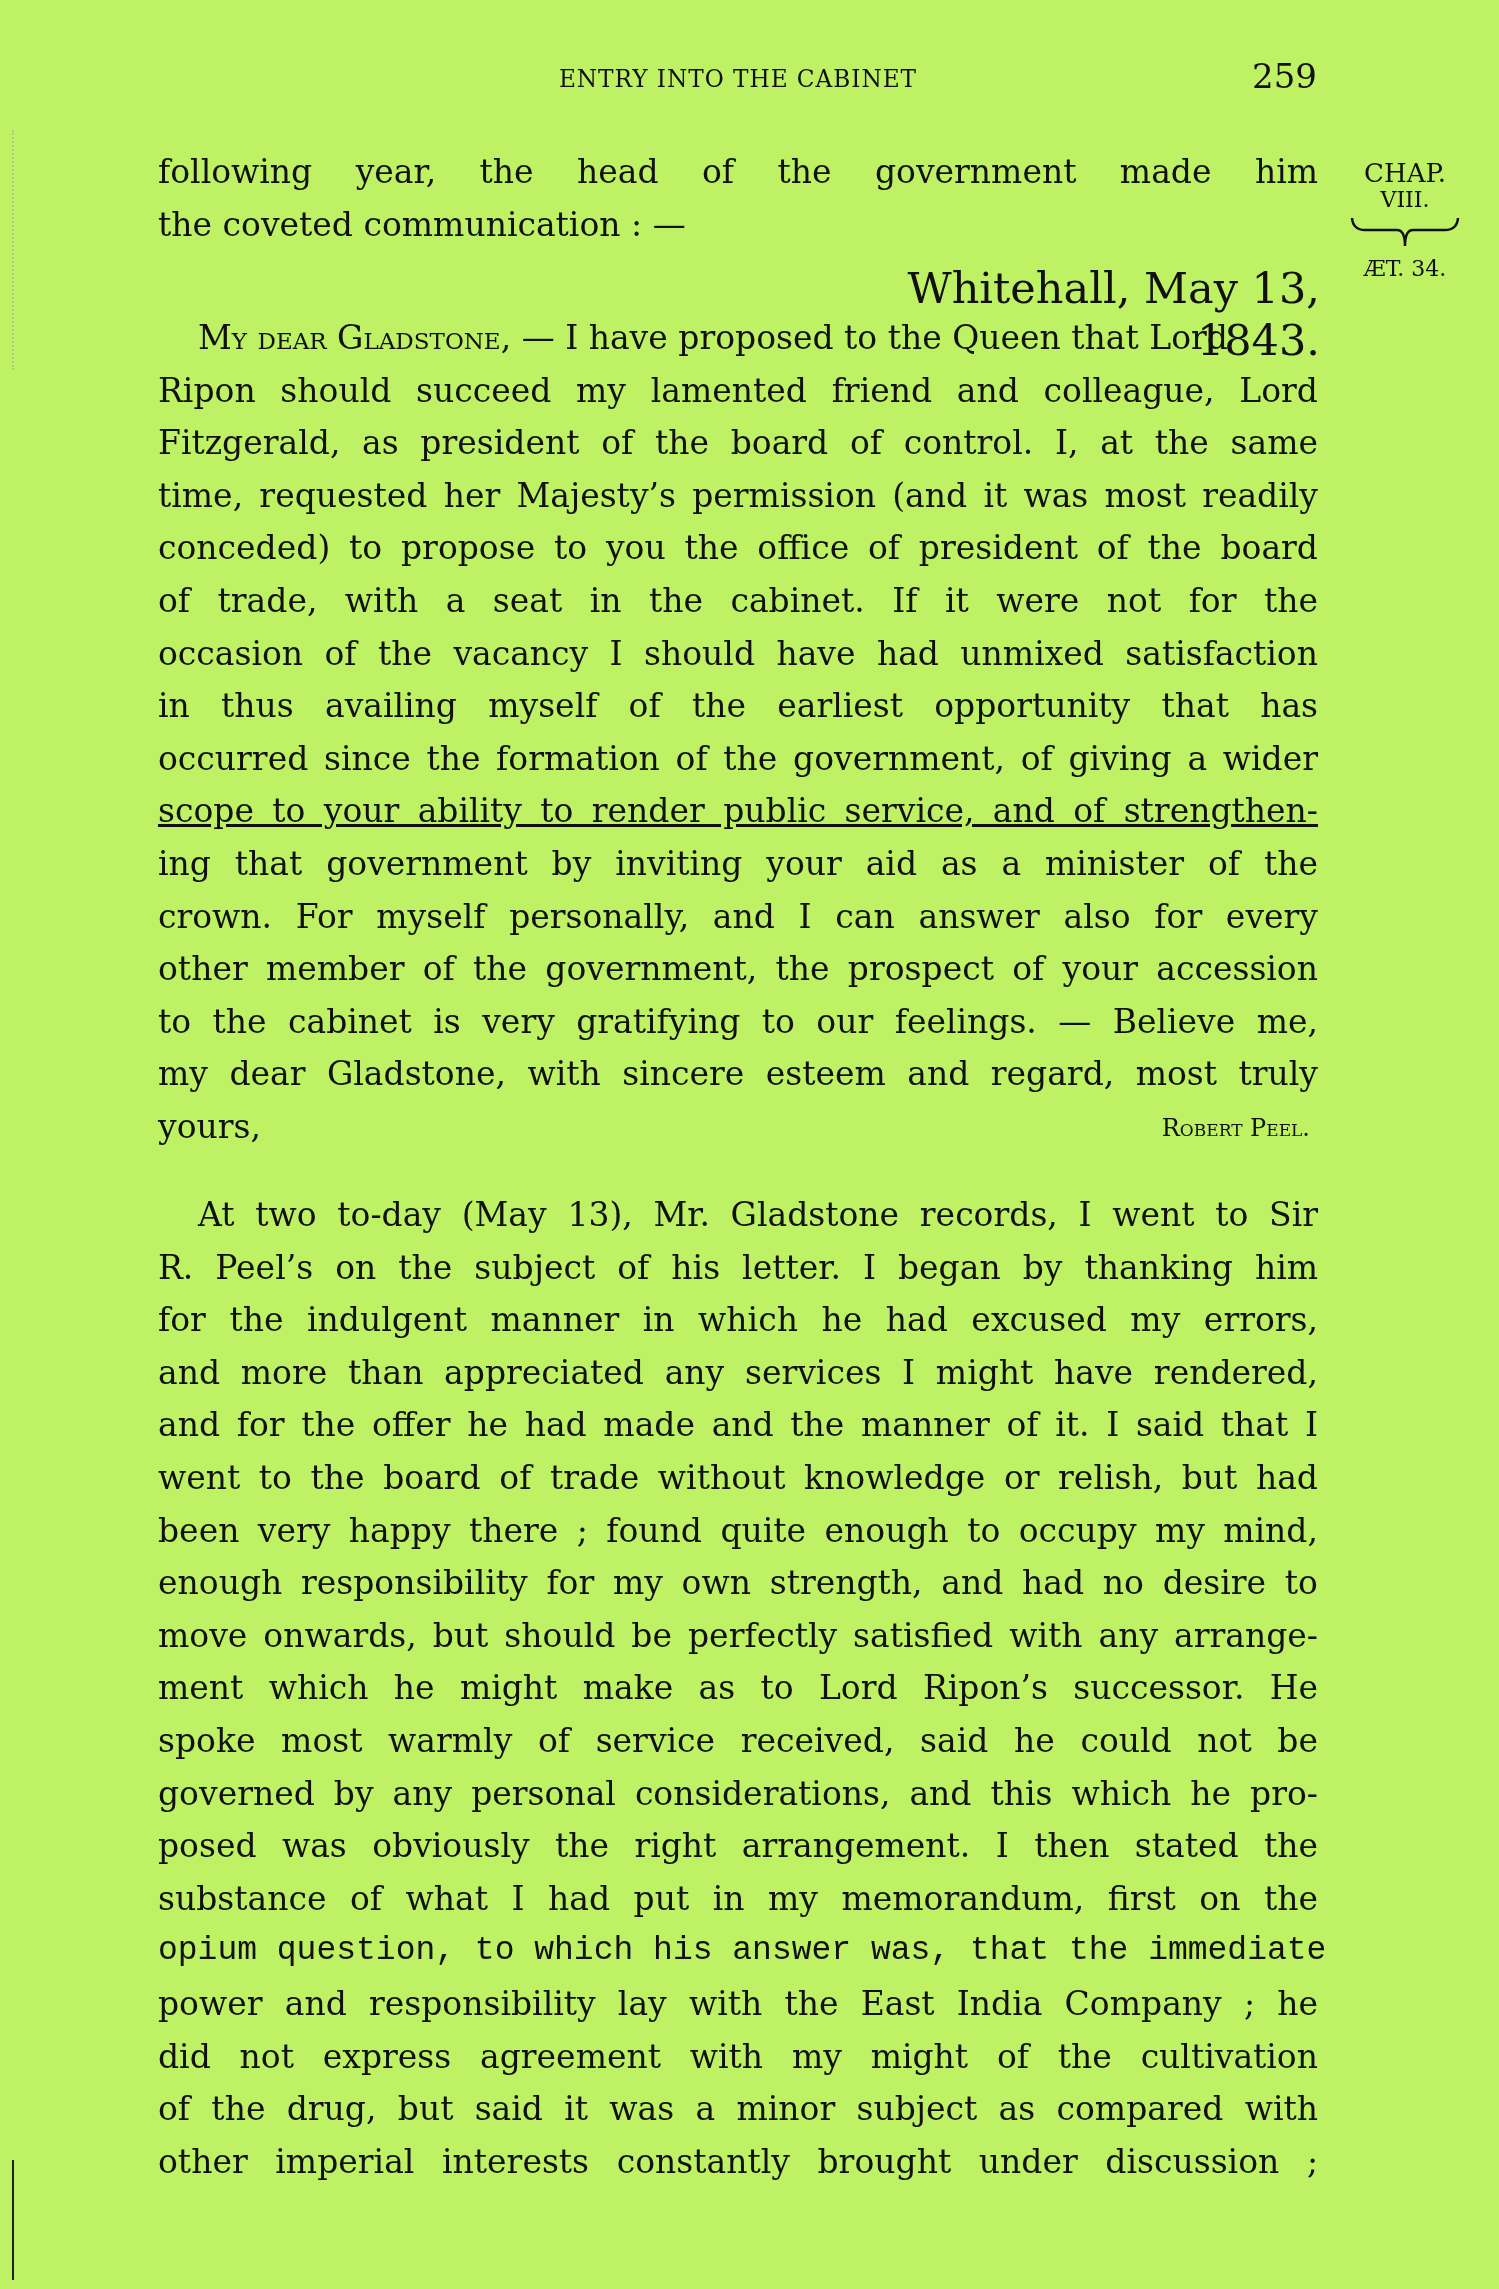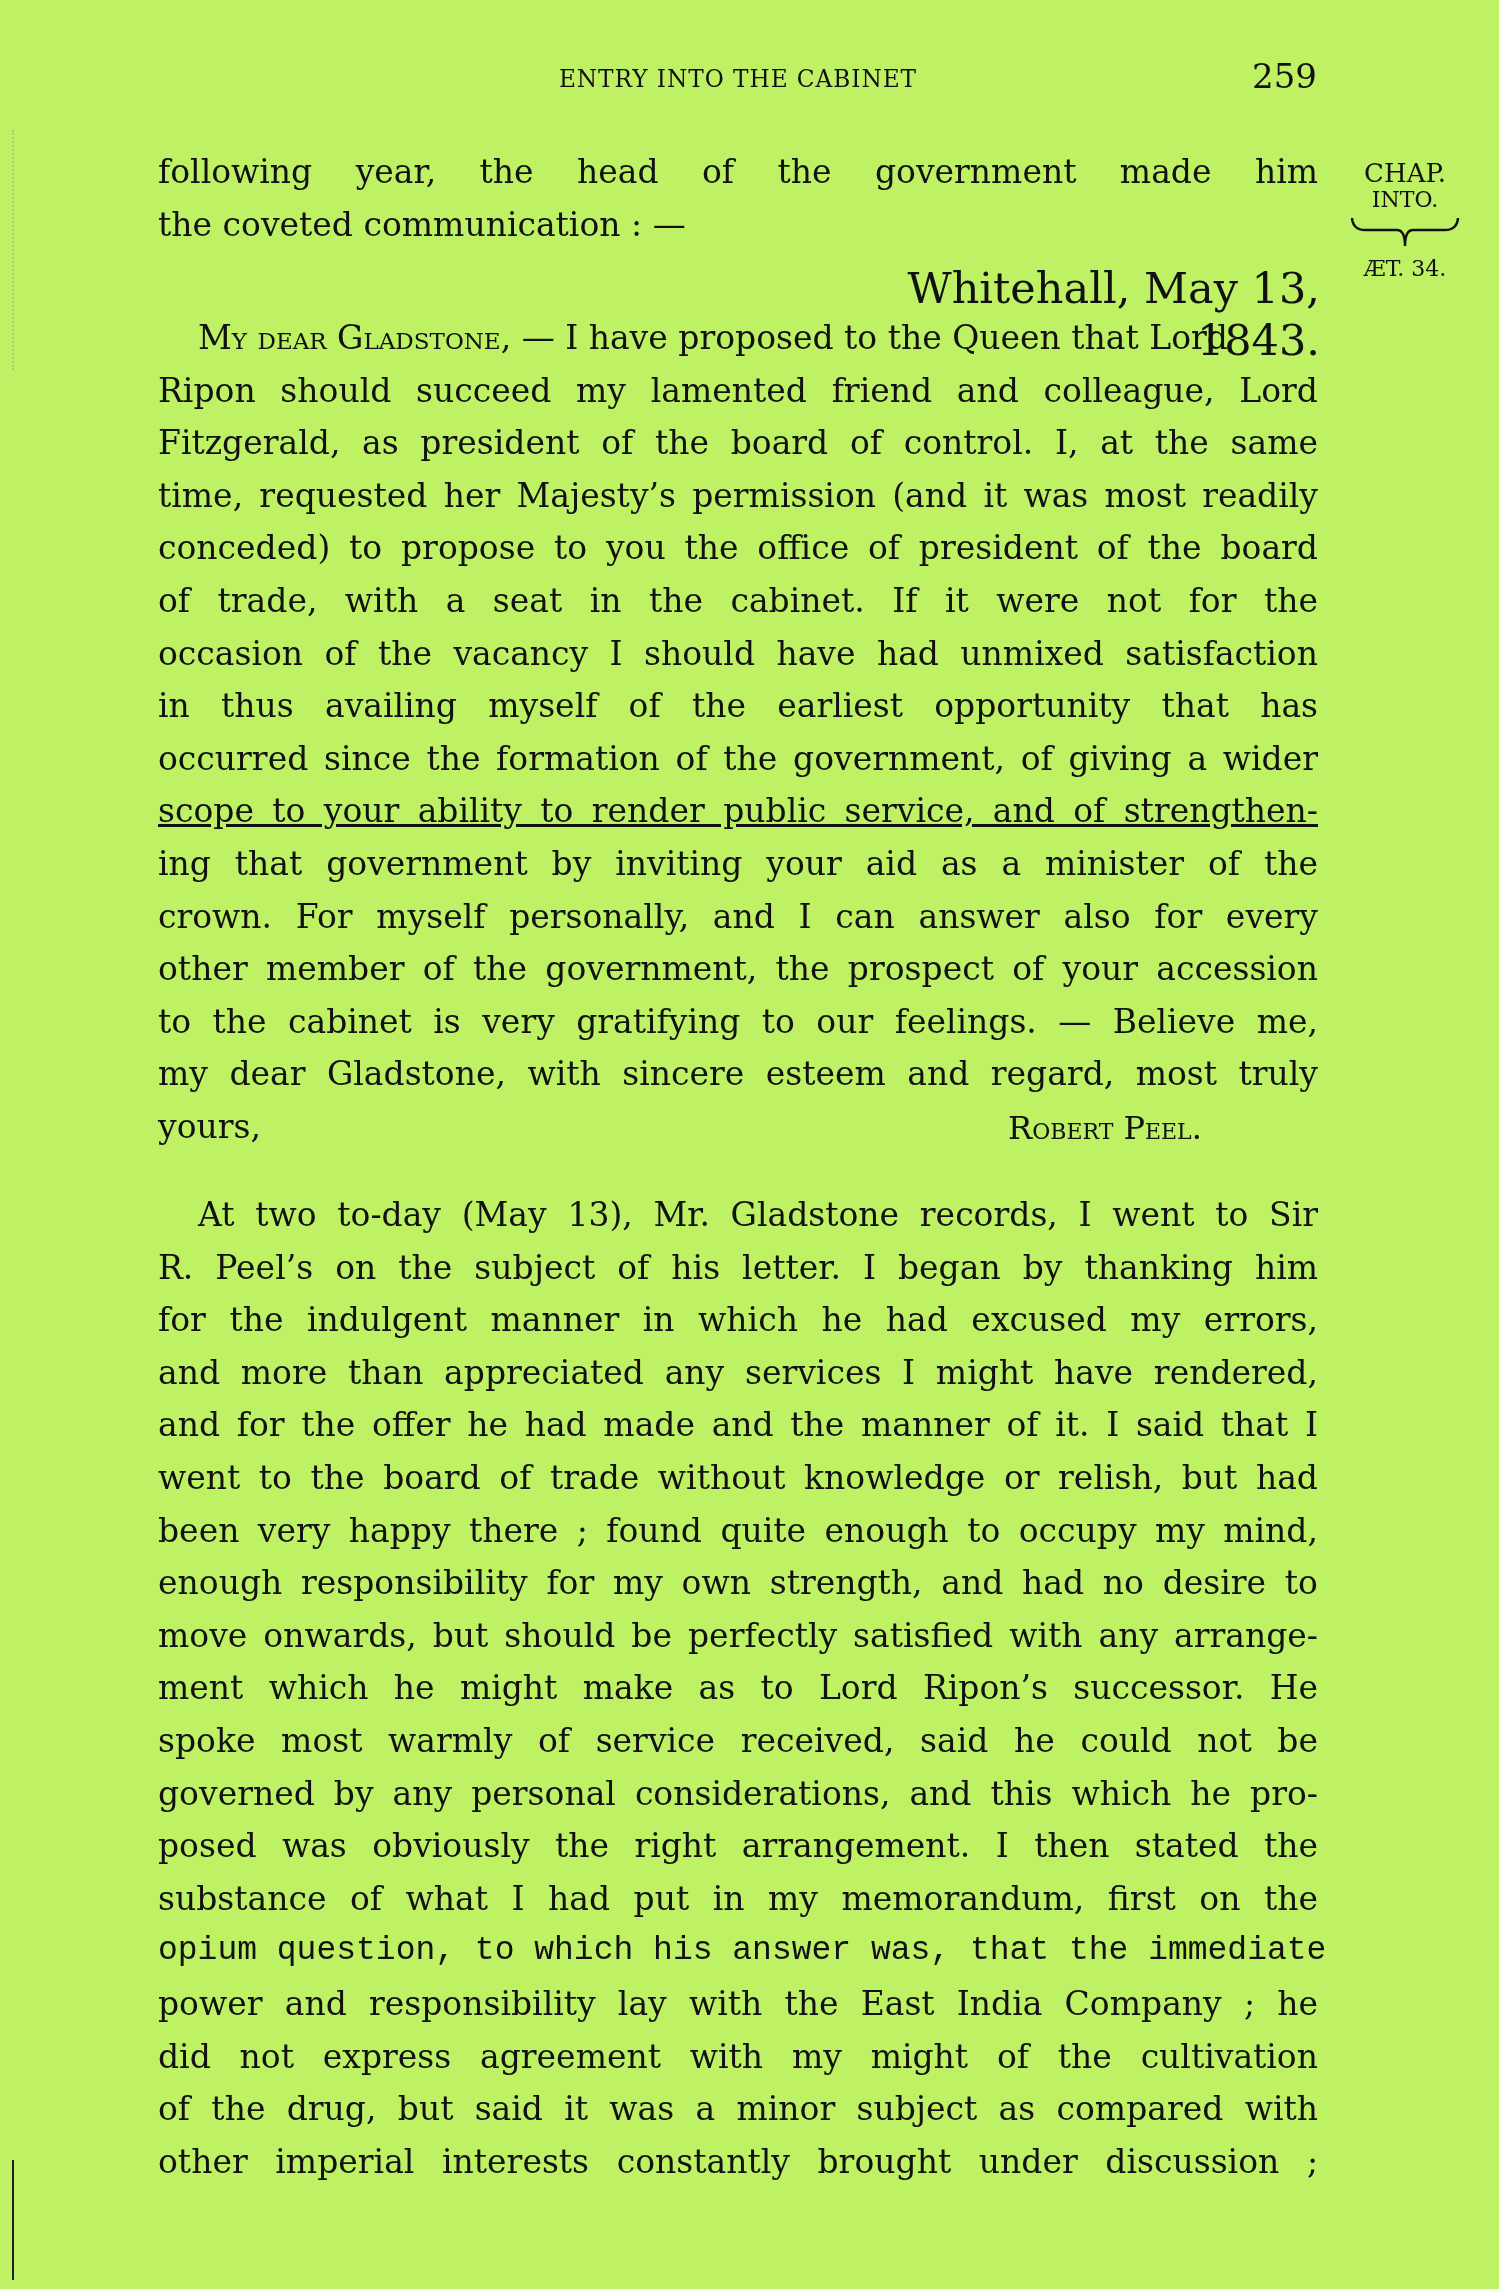--- a/index.html
+++ b/index.html
@@ -6,21 +6,21 @@
   body { width: 1499px; height: 2289px; position: relative; overflow: hidden; }
   .page { position: absolute; left: 0; top: 0; width: 1499px; height: 2289px; background: #bef264; color: #111; font-family: "DejaVu Serif", "Liberation Serif", serif; }
   .header { position: absolute; top: 56px; left: 0; width: 1499px; height: 44px; }
   .running-head { position: absolute; left: 478px; width: 520px; top: 8px; font-size: 25px; letter-spacing: 1px; text-align: center; text-transform: uppercase; transform: scaleX(0.93); transform-origin: center; }
   .page-num { position: absolute; left: 1252px; width: 60px; top: 0px; font-size: 34px; text-align: right; }
   .line { position: absolute; left: 158px; width: 1160px; height: 52px; font-size: 33px; line-height: 52px; white-space: nowrap; text-align: justify; text-align-last: justify; }
   .line.last { text-align-last: left; }
   .line.indent { left: 198px; width: 1120px; }
   .smallcaps { font-variant: small-caps; }
   .date-line { position: absolute; left: 860px; width: 460px; font-size: 43px; line-height: 52px; text-align: right; }
-  .sig { position: absolute; left: 900px; width: 410px; font-size: 32px; line-height: 52px; text-align: center; font-variant: small-caps; }
+  .sig { position: absolute; left: 900px; width: 410px; font-size: 24px; line-height: 52px; text-align: right; font-variant: small-caps; }
   .margin-note { position: absolute; left: 1340px; top: 158px; width: 130px; text-align: center; font-family: "DejaVu Serif", serif; }
   .mn-chap { font-size: 26px; line-height: 30px; }
   .mn-vol { font-size: 22px; line-height: 24px; }
   .mn-brace { display: block; margin: 4px auto 0; }
   .mn-age { font-size: 22px; line-height: 30px; margin-top: 4px; }
   .scan-dots { position: absolute; left: 12px; top: 130px; width: 3px; height: 240px; border-left: 2px dotted #aaa; opacity: 0.6; }
   .scan-line { position: absolute; left: 12px; top: 2160px; width: 3px; height: 120px; border-left: 2px solid #222; }
 </style>
 </head>
 <body>
@@ -29,21 +29,21 @@
   <div class="scan-dots"></div>
   <div class="scan-line"></div>
 
   <div class="header">
     <div class="running-head">ENTRY INTO THE CABINET</div>
     <div class="page-num">259</div>
   </div>
 
   <div class="margin-note">
     <div class="mn-chap">CHAP.</div>
-    <div class="mn-vol">INTO.</div>
+    <div class="mn-vol">VIII.</div>
     <svg class="mn-brace" width="112" height="34" viewBox="0 0 112 34">
       <path d="M3 2 Q4 14 16 14 L48 14 Q56 14 56 30 Q56 14 64 14 L96 14 Q108 14 109 2" fill="none" stroke="#111" stroke-width="2.5"></path>
     </svg>
     <div class="mn-age">ÆT. 34.</div>
   </div>
 
   <div id="intro">
       <div class="line" style="top: 146px;">following year, the head of the government made him</div>
       <div class="line last" style="top: 198.5px;">the coveted communication : —</div>
     </div>

